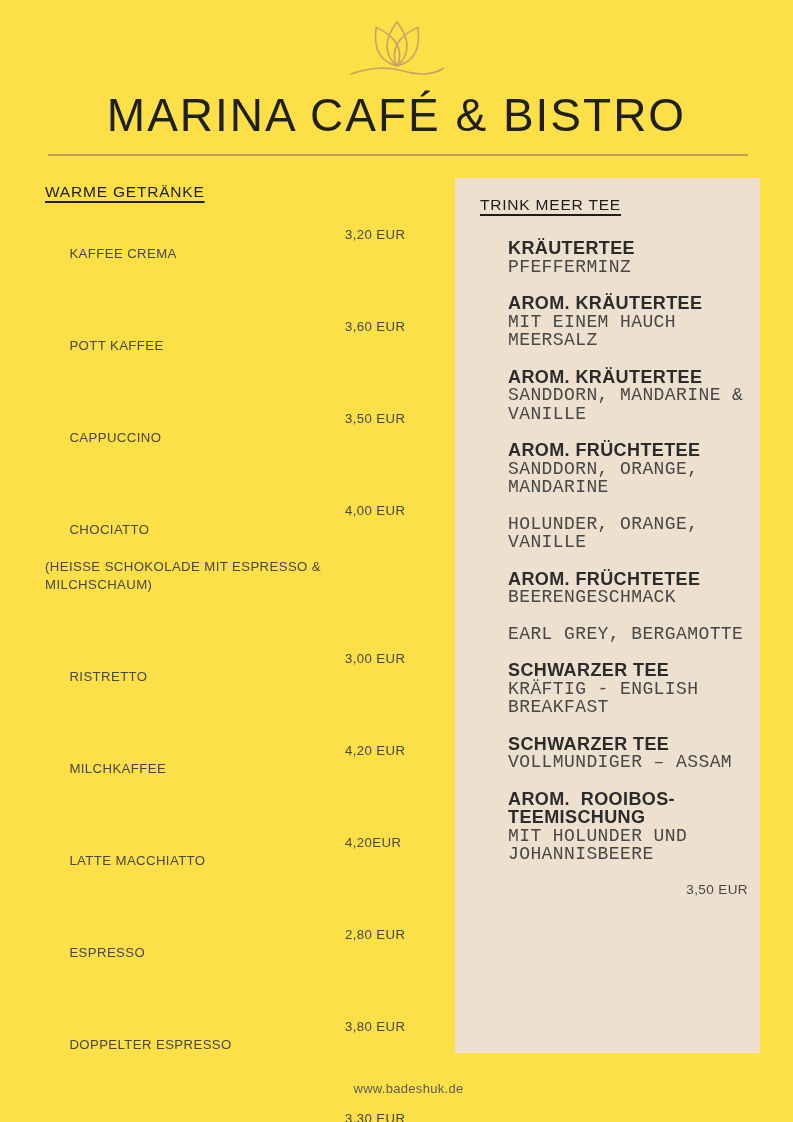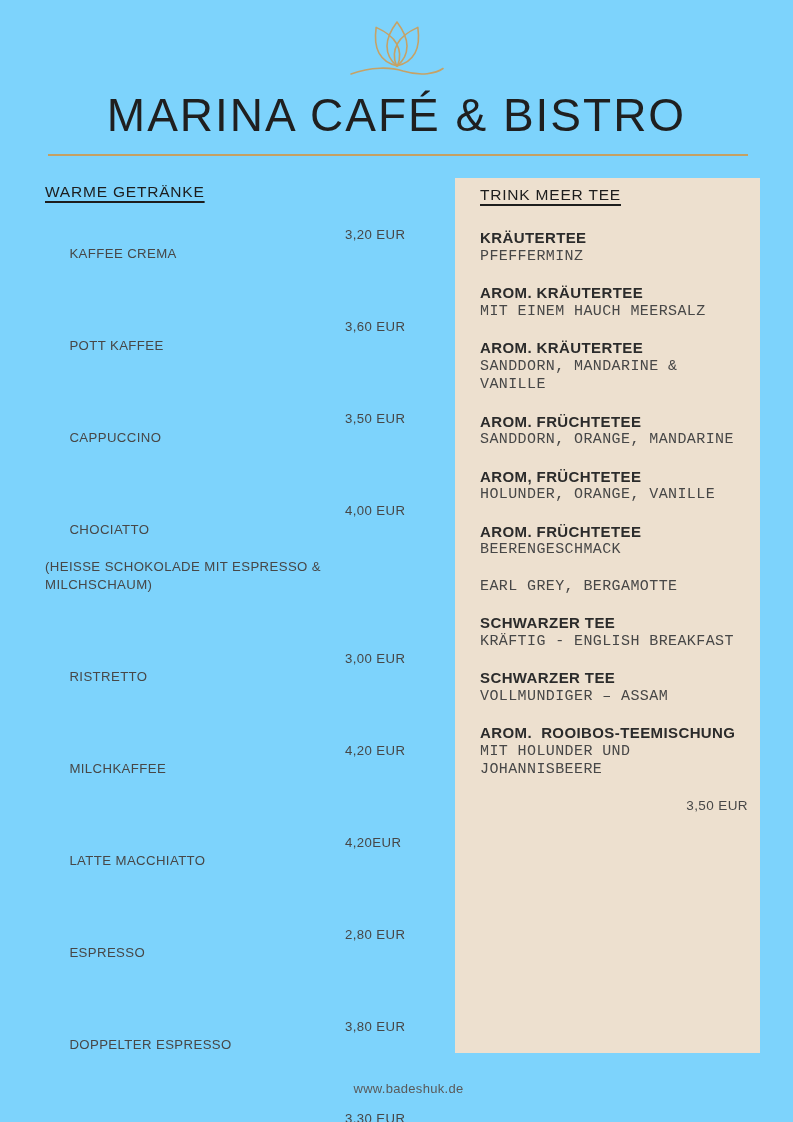--- a/index.html
+++ b/index.html
@@ -9,21 +9,21 @@
     --body:#474747;
     --bold-ink:#2b2b2b;
   }
   *{box-sizing:border-box;}
   html,body{margin:0;padding:0;background:#ffffff;}
   body{
     width:793px;height:1122px;position:relative;overflow:hidden;
     font-family:"Liberation Sans", sans-serif;
     -webkit-font-smoothing:antialiased;
   }
-  .page{position:absolute;inset:0;background:#7dd3fc;}
+  .page{position:absolute;inset:0;background:#fde047;}
 
   
   .logo-wrap{position:absolute;top:20px;left:0;width:100%;display:flex;justify-content:center;}
   .page-title{
     position:absolute;top:92px;left:0;width:100%;
     text-align:center;font-size:46px;font-weight:200;
     letter-spacing:2px;color:#1f1f1f;line-height:1;
     font-stretch:condensed;
   }
   .divider{
@@ -41,23 +41,23 @@
   }
   .drink-row{display:flex;align-items:flex-start;margin-bottom:18px;
     font-size:13.2px;line-height:18.5px;color:var(--body);letter-spacing:.4px;}
   .drink-name{width:300px;white-space:pre-wrap;}
   .drink-name .desc{display:block;white-space:pre-wrap;}
   .drink-price{flex:1;white-space:pre-wrap;}
 
   
   .tea-panel{
     position:absolute;left:455px;top:178px;width:305px;height:875px;
-    background:var(--panel);padding:8px 12px 0 25px;
-  }
-  .tea-item{margin-bottom:18px;font-size:15px;line-height:18.5px;letter-spacing:.4px;}
+    background:var(--panel);padding:18px 12px 0 25px;
+  }
+  .tea-item{margin-bottom:18px;font-size:18px;line-height:18.5px;letter-spacing:.4px;margin-left:28px;}
   .tea-name{font-weight:700;color:var(--bold-ink);white-space:pre-wrap;}
   .tea-desc{color:var(--body);white-space:pre-wrap;font-family:Liberation Mono, monospace;}
   .tea-price{
     margin-top:16px;text-align:right;font-size:13.5px;
     color:var(--body);letter-spacing:.4px;white-space:pre-wrap;
   }
 
   
   .footer{
     position:absolute;left:12px;bottom:26px;width:100%;text-align:center;
@@ -188,21 +188,20 @@
 
   <div class="tea-item">
   </div>
 
   <div class="tea-item">
     <div class="tea-name">AROM. FRÜCHTETEE</div>
     <div class="tea-desc">SANDDORN, ORANGE, MANDARINE</div>
   </div>
 
   <div class="tea-item">
-    <div class="tea-name">AROM, FRÜCHTETEE</div>
     <div class="tea-desc">HOLUNDER, ORANGE, VANILLE</div>
   </div>
 
   <div class="tea-item">
     <div class="tea-name">AROM. FRÜCHTETEE</div>
     <div class="tea-desc">BEERENGESCHMACK</div>
   </div>
 
   <div class="tea-item">
     <div class="tea-desc">EARL GREY, BERGAMOTTE</div>

